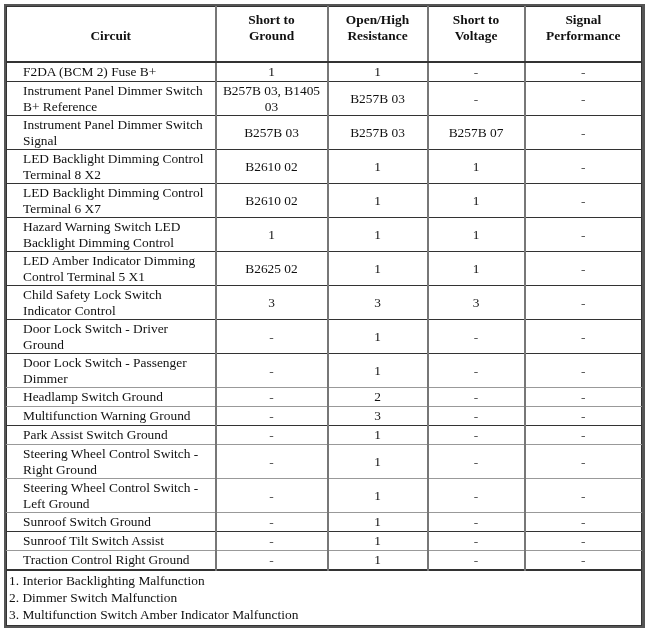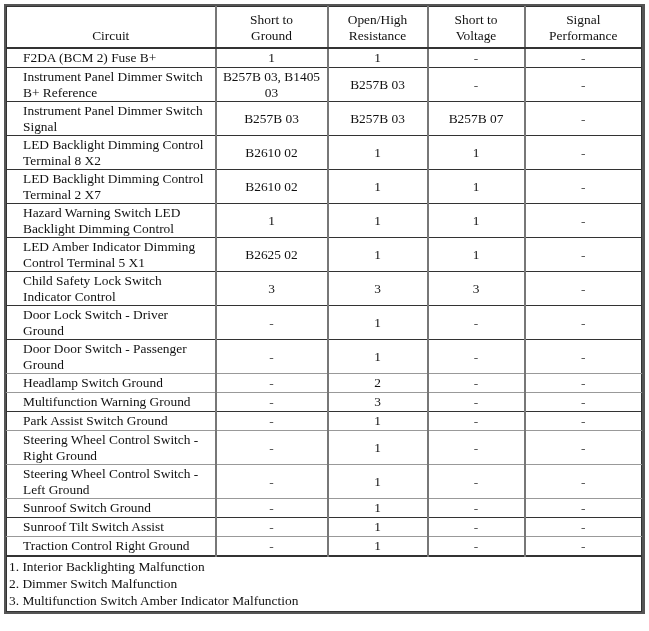--- a/index.html
+++ b/index.html
@@ -25,25 +25,25 @@
   col.c3 { width: 97px; }
   col.c4 { width: auto; }
   th, td {
     border: 1px solid #333;
     padding: 0 3px;
     line-height: 16px;
     vertical-align: middle;
   }
   td + td, th + th { border-left: 2px solid #777; }
   th {
-    font-weight: normal;
+    font-weight: bold;
     text-align: center;
     vertical-align: bottom;
     height: 37px;
-    padding-bottom: 3px;
+    padding-bottom: 17px;
     border-bottom: 2px solid #333;
     margin-top: 12px;
   }
   th.circuit { vertical-align: bottom; }
   td { text-align: center; }
   td.circuit { text-align: left; padding-left: 16px; }
   tr.r2 td { height: 33px; }
   tr.r1 td { height: 18px; }
   tr.r1 td, tr.r2 td { padding-top: 0; padding-bottom: 0; }
   td.dash { color: #555; }
@@ -102,21 +102,21 @@
       <td class="dash">-</td>
     </tr>
     <tr class="r2">
       <td class="circuit">LED Backlight Dimming Control Terminal 8 X2</td>
       <td>B2610 02</td>
       <td>1</td>
       <td>1</td>
       <td class="dash">-</td>
     </tr>
     <tr class="r2">
-      <td class="circuit">LED Backlight Dimming Control Terminal 2 X7</td>
+      <td class="circuit">LED Backlight Dimming Control Terminal 6 X7</td>
       <td>B2610 02</td>
       <td>1</td>
       <td>1</td>
       <td class="dash">-</td>
     </tr>
     <tr class="r2">
       <td class="circuit">Hazard Warning Switch LED Backlight Dimming Control</td>
       <td>1</td>
       <td>1</td>
       <td>1</td>
@@ -137,21 +137,21 @@
       <td class="dash">-</td>
     </tr>
     <tr class="r2">
       <td class="circuit">Door Lock Switch - Driver Ground</td>
       <td class="dash">-</td>
       <td>1</td>
       <td class="dash">-</td>
       <td class="dash">-</td>
     </tr>
     <tr class="r2 gray">
-      <td class="circuit">Door Door Switch - Passenger Ground</td>
+      <td class="circuit">Door Lock Switch - Passenger Dimmer</td>
       <td class="dash">-</td>
       <td>1</td>
       <td class="dash">-</td>
       <td class="dash">-</td>
     </tr>
     <tr class="r1 gray">
       <td class="circuit">Headlamp Switch Ground</td>
       <td class="dash">-</td>
       <td>2</td>
       <td class="dash">-</td>

